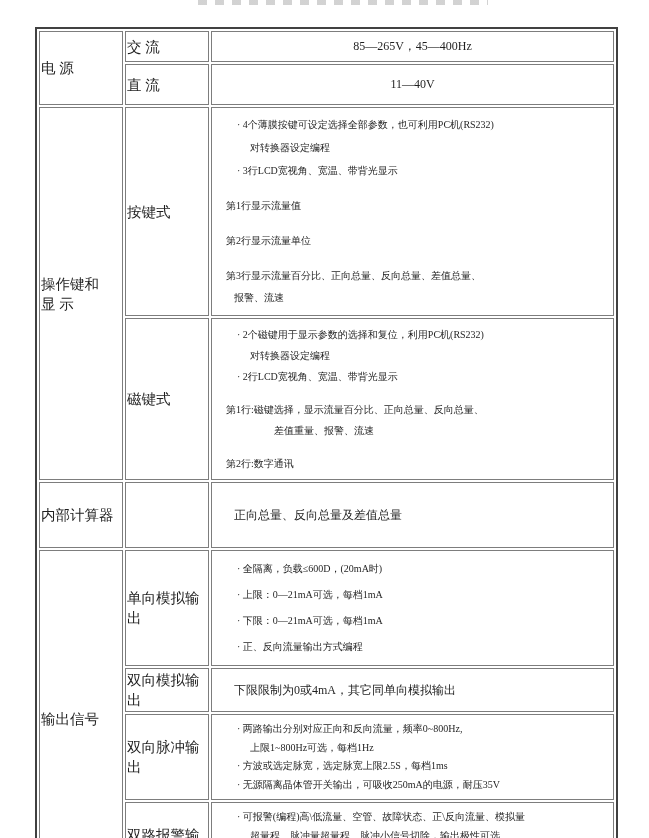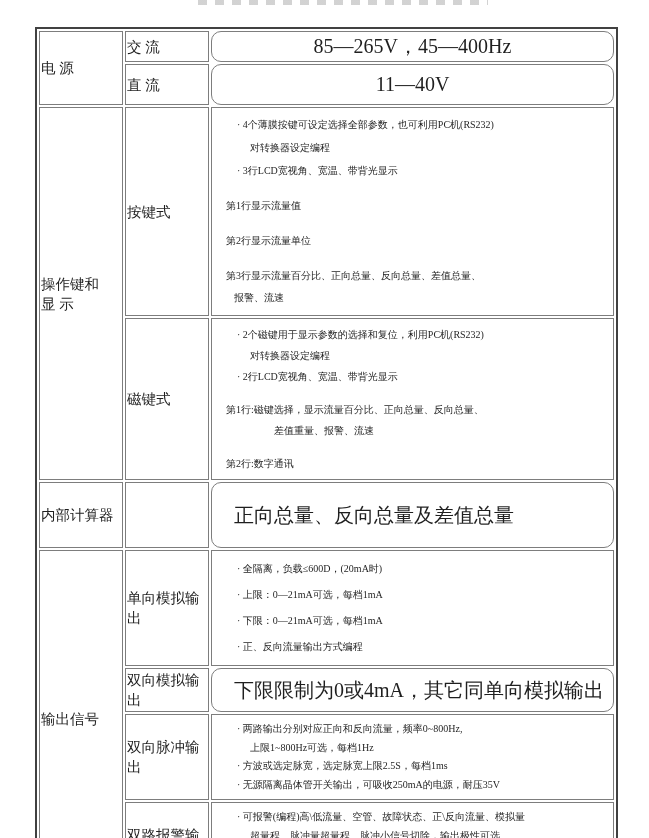--- a/index.html
+++ b/index.html
@@ -13,21 +13,21 @@
     background:repeating-linear-gradient(90deg,#8a8a8a 0 9px,transparent 9px 17px);
   }
   table.spec{
     position:absolute;left:35px;top:27px;width:583px;
     border-collapse:separate;border-spacing:2px;
     border:2px solid #414141;background:#ffffff;table-layout:fixed;
   }
   table.spec td{border:1px solid #7d7d7d;background:#ffffff;overflow:hidden;}
   col.c1{width:84px}col.c2{width:84px}col.c3{width:403px}
   .lbl{text-align:left;vertical-align:middle;font-size:14.5px;line-height:20px;}
-  .val{vertical-align:middle;font-size:20px;border-radius:10px;}
+  .val{vertical-align:middle;font-size:12px;}
   .center{text-align:center;}
   .leftpad{padding-left:22px;}
   .content{vertical-align:middle;font-size:10px;padding:5px 4px 5px 12px;}
   .ln{white-space:nowrap;}
   .b{padding-left:13px;}   
   .c{padding-left:26px;}   
   .p{padding-left:2px;margin-top:12px;}    
   .i1{padding-left:10px;font-family:Liberation Mono, monospace;}  
   .c2{padding-left:50px;}  
   .lh23 .ln{line-height:23px}

